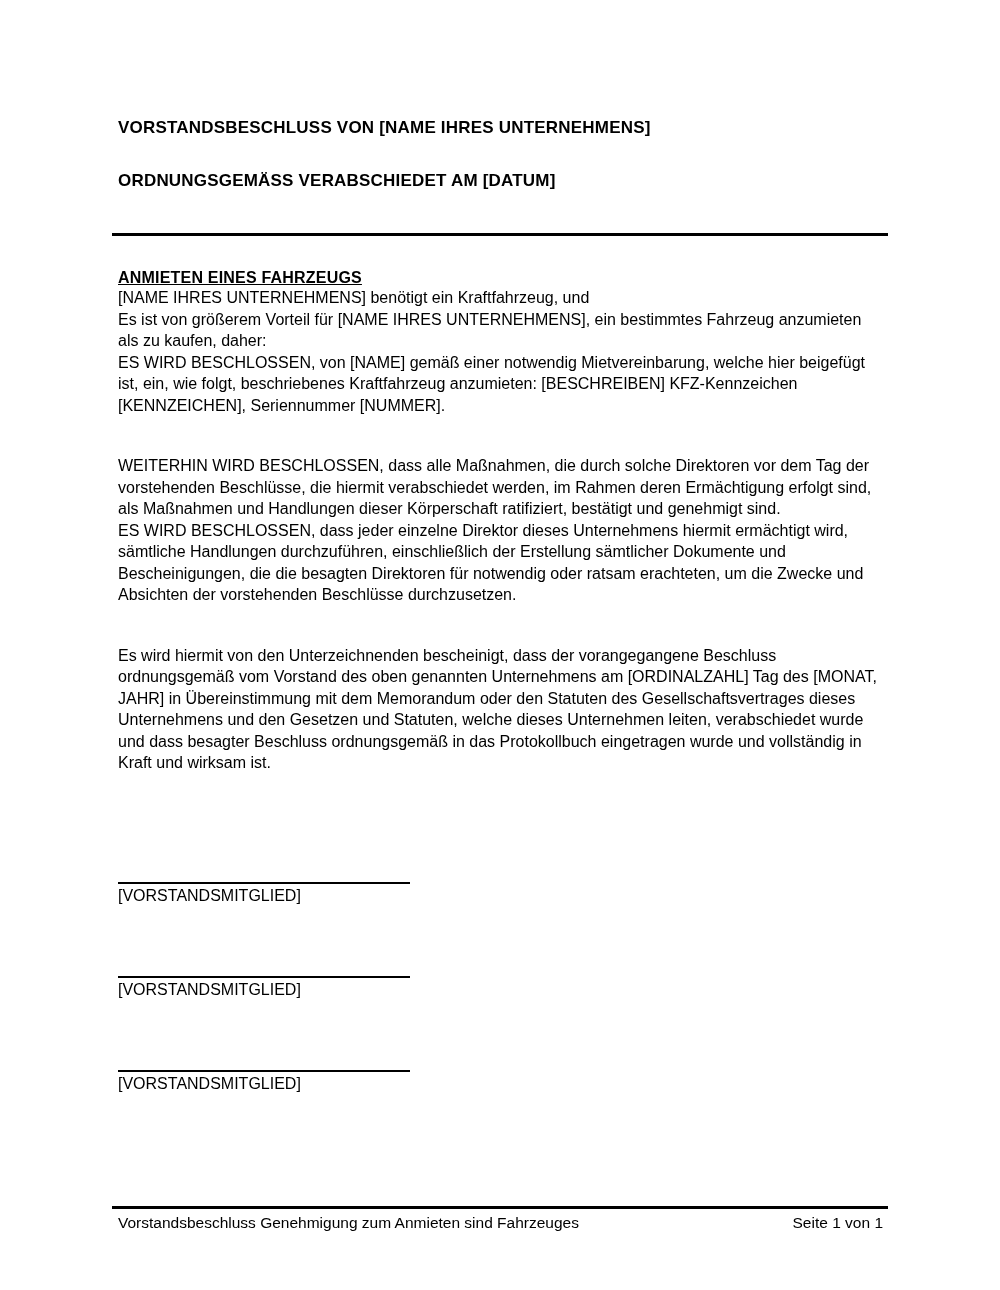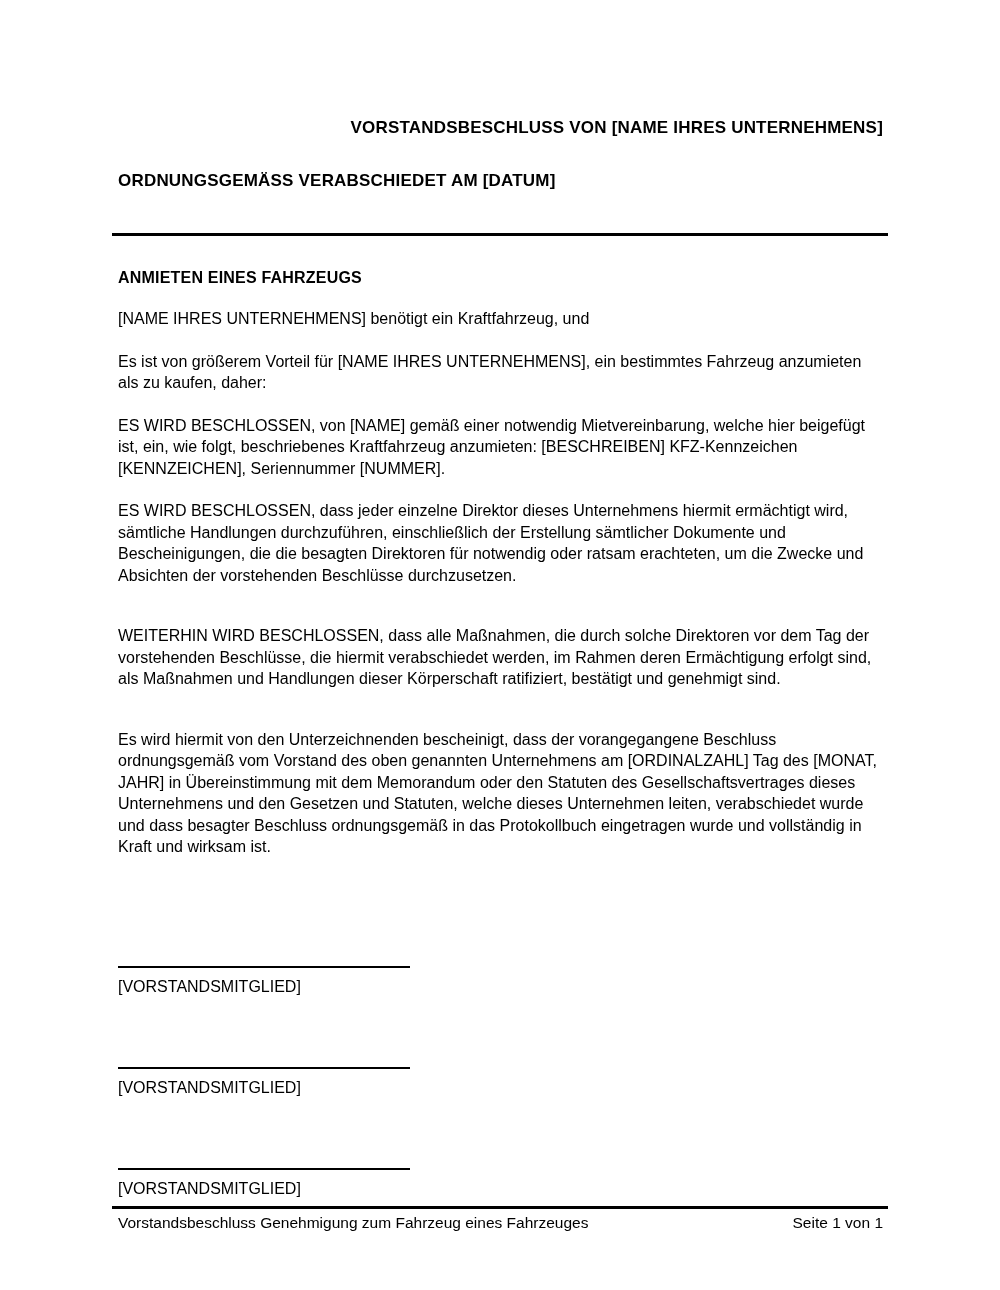--- a/index.html
+++ b/index.html
@@ -15,21 +15,21 @@
     overflow: hidden;
   }
   .content {
     position: absolute;
     left: 118px;
     right: 117px;
     top: 0;
   }
   .title-block {
     margin-top: 115px;
-    text-align: right;
+    text-align: left;
     font-weight: bold;
     font-size: 17px;
     line-height: 26px;
     letter-spacing: 0.2px;
   }
   .subtitle {
     margin-top: 27px;
     font-weight: bold;
     font-size: 17px;
     line-height: 26px;
@@ -41,40 +41,40 @@
     width: 776px;
     height: 3px;
     background: #000000;
   }
   .rule-top { top: 233px; }
   .rule-footer { top: 1206px; }
   .section-heading {
     margin-top: 75px;
     font-weight: bold;
     font-size: 16px;
+    text-decoration: underline;
     letter-spacing: 0.2px;
   }
   p.body-para {
-    margin-top: 21px;
     font-size: 16px;
     line-height: 21.5px;
   }
   p.extra-space { margin-top: 39px; }
   .sig-block { width: 292px; }
   .sig-block.first { margin-top: 108px; }
   .sig-block.later { margin-top: 70px; }
   .sig-line {
     width: 292px;
     height: 0;
     border-bottom: 2px solid #000000;
   }
   .sig-label {
     font-size: 16px;
     line-height: 21px;
-    margin-top: 8px;
+    margin-top: 1px;
   }
   .footer-row {
     position: absolute;
     left: 118px;
     right: 117px;
     top: 1212px;
     display: flex;
     justify-content: space-between;
     font-size: 15.5px;
     line-height: 21px;
@@ -91,22 +91,22 @@
       <div>VORSTANDSBESCHLUSS VON [NAME IHRES UNTERNEHMENS]</div>
     </div>
 
     <div class="subtitle">ORDNUNGSGEMÄSS VERABSCHIEDET AM [DATUM]</div>
 
     <div class="section-heading">ANMIETEN EINES FAHRZEUGS</div>
 
     <p class="body-para">[NAME IHRES UNTERNEHMENS] benötigt ein Kraftfahrzeug, und</p>
     <p class="body-para">Es ist von größerem Vorteil für [NAME IHRES UNTERNEHMENS], ein bestimmtes Fahrzeug anzumieten als zu kaufen, daher:</p>
     <p class="body-para">ES WIRD BESCHLOSSEN, von [NAME] gemäß einer notwendig Mietvereinbarung, welche hier beigefügt ist, ein, wie folgt, beschriebenes Kraftfahrzeug anzumieten: [BESCHREIBEN] KFZ-Kennzeichen [KENNZEICHEN], Seriennummer [NUMMER].</p>
+    <p class="body-para extra-space">WEITERHIN WIRD BESCHLOSSEN, dass alle Maßnahmen, die durch solche Direktoren vor dem Tag der vorstehenden Beschlüsse, die hiermit verabschiedet werden, im Rahmen deren Ermächtigung erfolgt sind, als Maßnahmen und Handlungen dieser Körperschaft ratifiziert, bestätigt und genehmigt sind.</p>
     <p class="body-para">ES WIRD BESCHLOSSEN, dass jeder einzelne Direktor dieses Unternehmens hiermit ermächtigt wird, sämtliche Handlungen durchzuführen, einschließlich der Erstellung sämtlicher Dokumente und Bescheinigungen, die die besagten Direktoren für notwendig oder ratsam erachteten, um die Zwecke und Absichten der vorstehenden Beschlüsse durchzusetzen.</p>
-    <p class="body-para extra-space">WEITERHIN WIRD BESCHLOSSEN, dass alle Maßnahmen, die durch solche Direktoren vor dem Tag der vorstehenden Beschlüsse, die hiermit verabschiedet werden, im Rahmen deren Ermächtigung erfolgt sind, als Maßnahmen und Handlungen dieser Körperschaft ratifiziert, bestätigt und genehmigt sind.</p>
     <p class="body-para extra-space">Es wird hiermit von den Unterzeichnenden bescheinigt, dass der vorangegangene Beschluss ordnungsgemäß vom Vorstand des oben genannten Unternehmens am [ORDINALZAHL] Tag des [MONAT, JAHR] in Übereinstimmung mit dem Memorandum oder den Statuten des Gesellschaftsvertrages dieses Unternehmens und den Gesetzen und Statuten, welche dieses Unternehmen leiten, verabschiedet wurde und dass besagter Beschluss ordnungsgemäß in das Protokollbuch eingetragen wurde und vollständig in Kraft und wirksam ist.</p>
 
     <div class="sig-block first">
       <div class="sig-line"></div>
       <div class="sig-label">[VORSTANDSMITGLIED]</div>
     </div>
 
     <div class="sig-block later">
       <div class="sig-line"></div>
       <div class="sig-label">[VORSTANDSMITGLIED]</div>
@@ -116,17 +116,17 @@
       <div class="sig-line"></div>
       <div class="sig-label">[VORSTANDSMITGLIED]</div>
     </div>
 
   </div>
 
   <div class="rule-thick rule-top"></div>
   <div class="rule-thick rule-footer"></div>
 
   <div class="footer-row">
-    <span>Vorstandsbeschluss Genehmigung zum Fahrzeug eines Fahrzeuges</span>
+    <span>Vorstandsbeschluss Genehmigung zum Anmieten sind Fahrzeuges</span>
     <span>Seite 1 von 1</span>
   </div>
 
 </div>
 
 </body></html>

